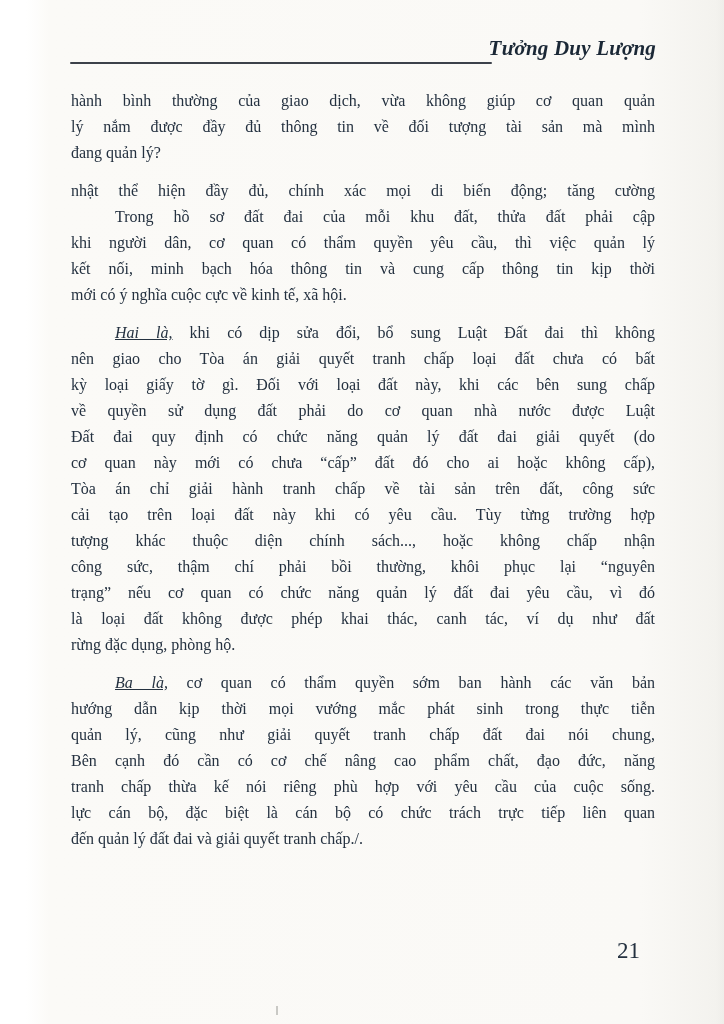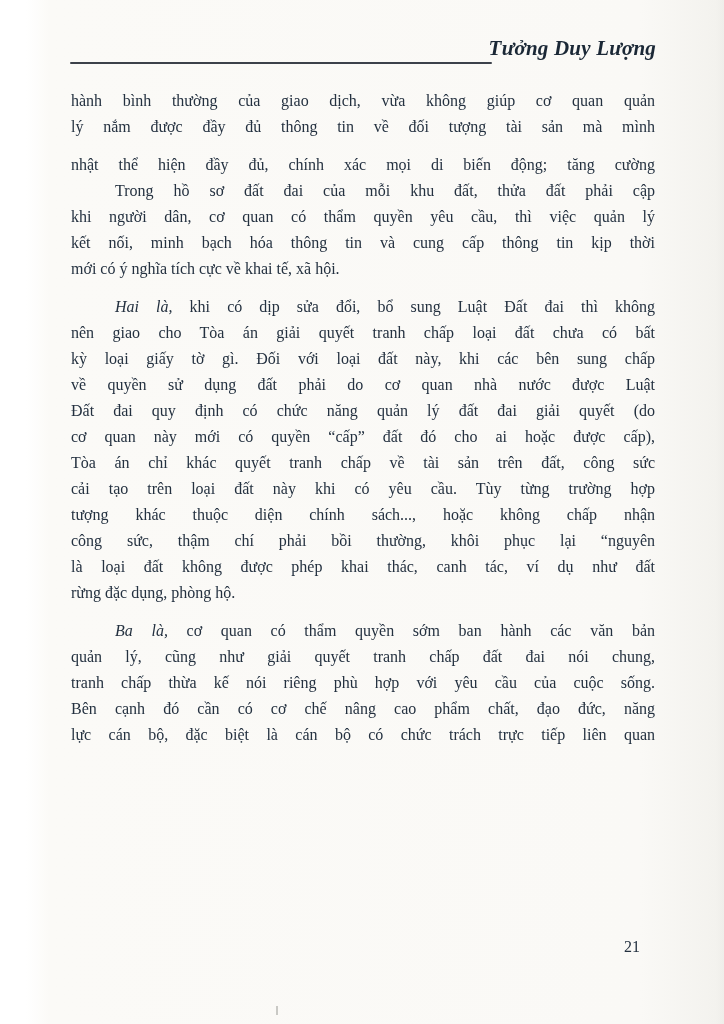--- a/index.html
+++ b/index.html
@@ -43,72 +43,76 @@
   .paragraph { margin-bottom: 12px; }
   .line {
     height: 26px;
     line-height: 26px;
     text-align: justify;
     text-align-last: justify;
     overflow: hidden;
   }
   .line.last { text-align-last: left; }
   .line.indent { padding-left: 44px; }
-  .line i { font-style: italic; }
+  .line i { font-style: italic; text-decoration: underline; }
   .pageno {
     position: absolute;
     top: 938px; right: 84px;
-    font-size: 16px;
+    font-size: 23px;
     color: var(--ink, #243140);
   }
   .tick {
     position: absolute;
     left: 276px; top: 1006px;
     width: 2px; height: 9px;
     background: #c9c9c5;
   }
 </style>
 </head>
 <body>
 
 <div class="page">
   <div class="rule"></div>
   <div class="author">Tưởng Duy Lượng</div>
 
   <div class="body-text">
       <div class="paragraph">
         <div class="line">hành bình thường của giao dịch, vừa không giúp cơ quan quản</div>
         <div class="line">lý nắm được đầy đủ thông tin về đối tượng tài sản mà mình</div>
+        <div class="line last">đang quản lý?</div>
       </div>
       <div class="paragraph">
         <div class="line">nhật thể hiện đầy đủ, chính xác mọi di biến động; tăng cường</div>
         <div class="line indent">Trong hồ sơ đất đai của mỗi khu đất, thửa đất phải cập</div>
         <div class="line">khi người dân, cơ quan có thẩm quyền yêu cầu, thì việc quản lý</div>
         <div class="line">kết nối, minh bạch hóa thông tin và cung cấp thông tin kịp thời</div>
-        <div class="line last">mới có ý nghĩa tích cực về khai tế, xã hội.</div>
+        <div class="line last">mới có ý nghĩa cuộc cực về kinh tế, xã hội.</div>
       </div>
       <div class="paragraph">
         <div class="line indent"><i>Hai là,</i> khi có dịp sửa đổi, bổ sung Luật Đất đai thì không</div>
         <div class="line">nên giao cho Tòa án giải quyết tranh chấp loại đất chưa có bất</div>
         <div class="line">kỳ loại giấy tờ gì. Đối với loại đất này, khi các bên sung chấp</div>
         <div class="line">về quyền sử dụng đất phải do cơ quan nhà nước được Luật</div>
         <div class="line">Đất đai quy định có chức năng quản lý đất đai giải quyết (do</div>
-        <div class="line">cơ quan này mới có quyền “cấp” đất đó cho ai hoặc được cấp),</div>
-        <div class="line">Tòa án chỉ khác quyết tranh chấp về tài sản trên đất, công sức</div>
+        <div class="line">cơ quan này mới có chưa “cấp” đất đó cho ai hoặc không cấp),</div>
+        <div class="line">Tòa án chỉ giải hành tranh chấp về tài sản trên đất, công sức</div>
         <div class="line">cải tạo trên loại đất này khi có yêu cầu. Tùy từng trường hợp</div>
         <div class="line">tượng khác thuộc diện chính sách..., hoặc không chấp nhận</div>
         <div class="line">công sức, thậm chí phải bồi thường, khôi phục lại “nguyên</div>
+        <div class="line">trạng” nếu cơ quan có chức năng quản lý đất đai yêu cầu, vì đó</div>
         <div class="line">là loại đất không được phép khai thác, canh tác, ví dụ như đất</div>
         <div class="line last">rừng đặc dụng, phòng hộ.</div>
       </div>
       <div class="paragraph">
         <div class="line indent"><i>Ba là,</i> cơ quan có thẩm quyền sớm ban hành các văn bản</div>
+        <div class="line">hướng dẫn kịp thời mọi vướng mắc phát sinh trong thực tiễn</div>
         <div class="line">quản lý, cũng như giải quyết tranh chấp đất đai nói chung,</div>
+        <div class="line">Bên cạnh đó cần có cơ chế nâng cao phẩm chất, đạo đức, năng</div>
         <div class="line">tranh chấp thừa kế nói riêng phù hợp với yêu cầu của cuộc sống.</div>
-        <div class="line">Bên cạnh đó cần có cơ chế nâng cao phẩm chất, đạo đức, năng</div>
         <div class="line">lực cán bộ, đặc biệt là cán bộ có chức trách trực tiếp liên quan</div>
+        <div class="line last">đến quản lý đất đai và giải quyết tranh chấp./.</div>
       </div>
     </div>
 
   <div class="pageno">21</div>
 
   <div class="tick"></div>
 </div>
 
 </body></html>

